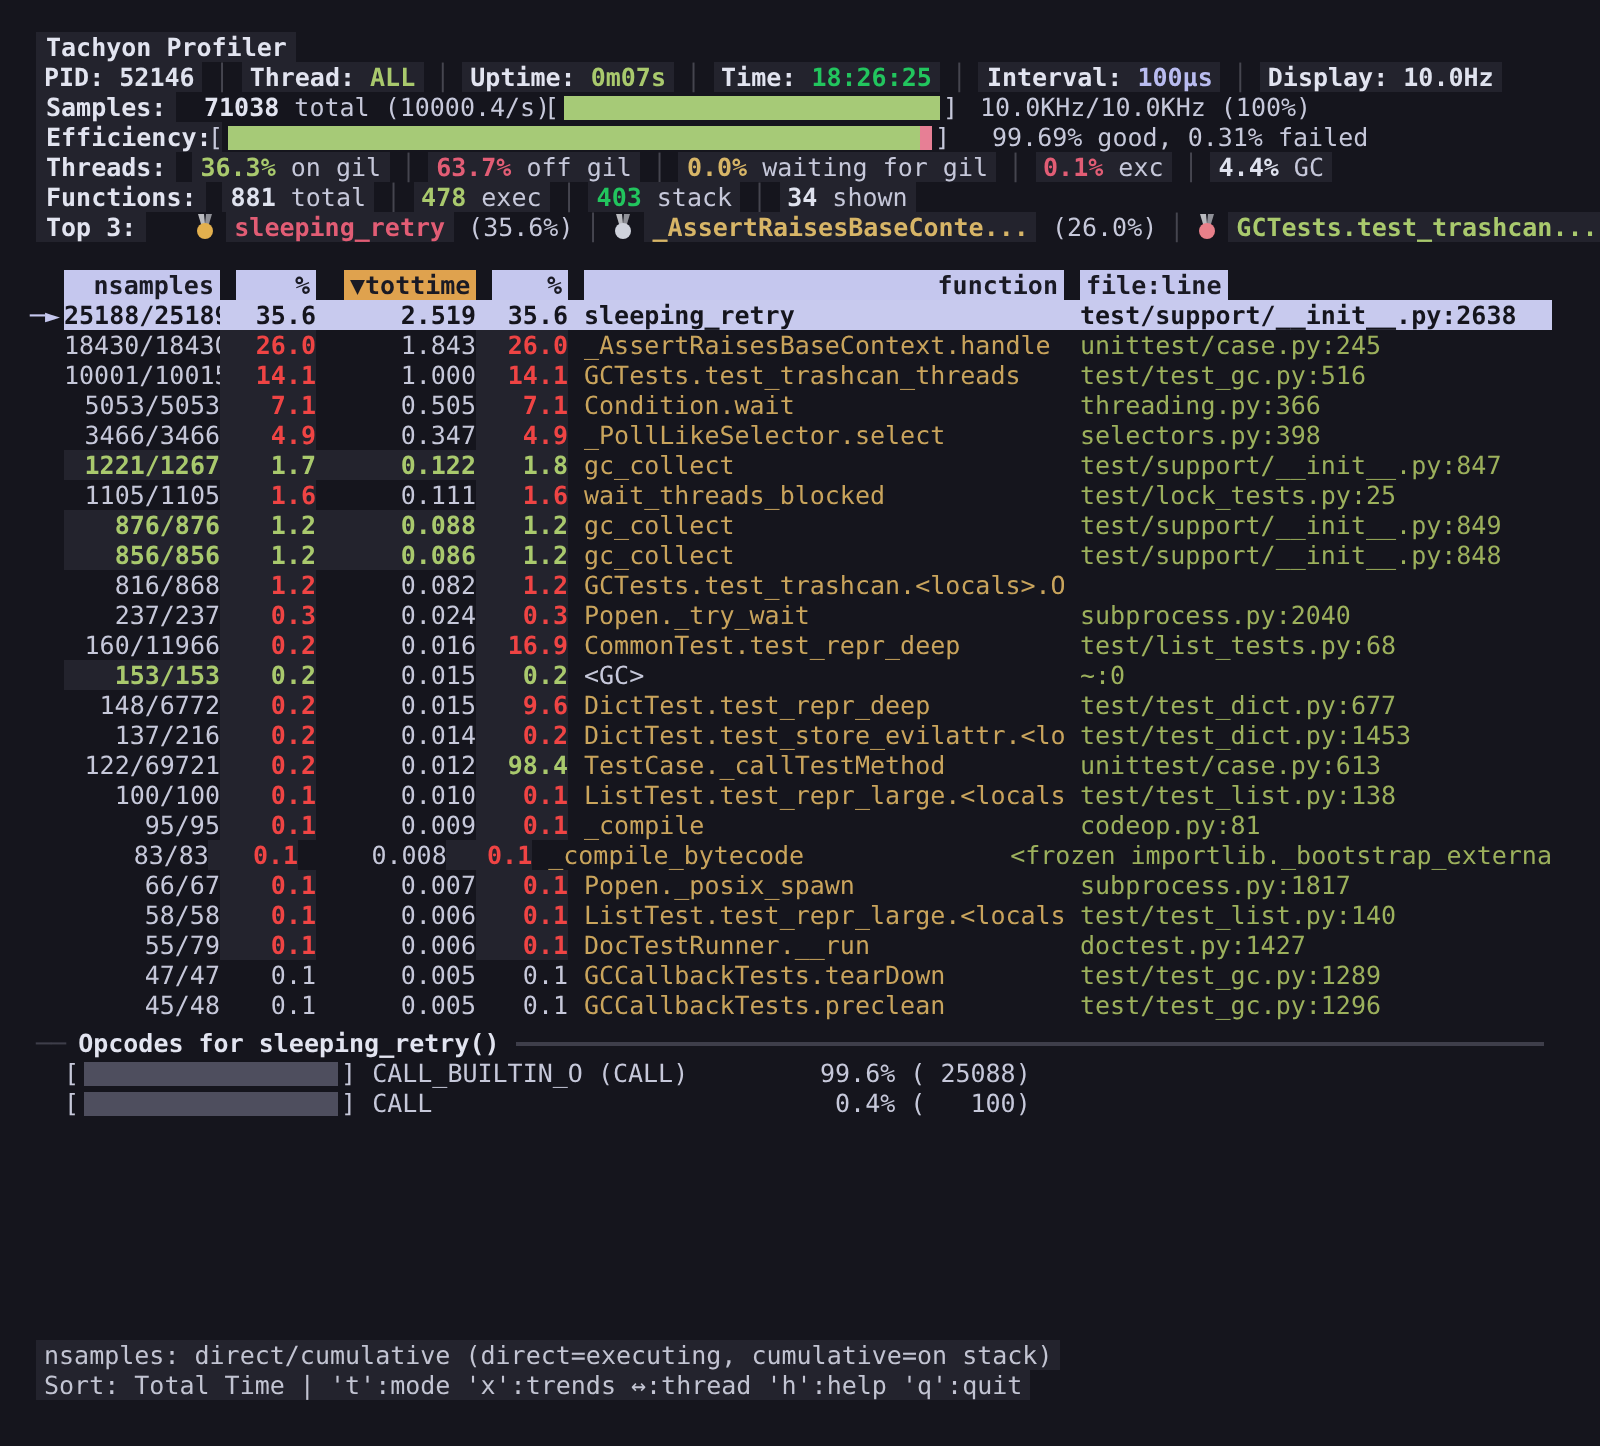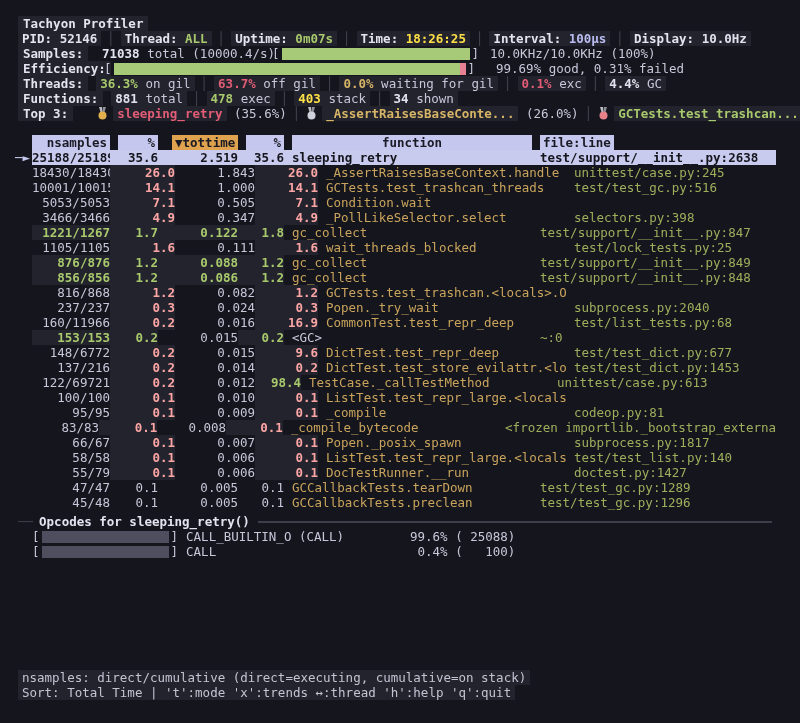--- a/index.html
+++ b/index.html
@@ -13,49 +13,49 @@
   .gap14{height:14px;}
   .bold{font-weight:bold;text-align:right;}
   .white{color:#e2e4f0;}
   .grp{background:#23232d;padding:0 4px;display:inline-block;}
   .chip{background:#23232d;padding:0 5px;display:inline-block;}
   .sep{color:#45454f;margin:0 6px;}
   .abs{position:absolute;top:0;}
   
   .c-green{color:#a9c96d;font-weight:bold;}
   .c-red{color:#e25d75;font-weight:bold;}
-  .c-orange{color:#fde047;font-weight:bold;}
+  .c-orange{color:#22c55e;font-weight:bold;}
   .c-yellow{color:#d7b567;font-weight:bold;}
   .c-white{color:#dfe2ee;font-weight:bold;}
   .c-lavender{color:#b9bcf0;font-weight:bold;}
   
   .c-w{color:#c6c8da;}
   .c-g{color:#a9c96d;font-weight:bold;}
-  .c-r{color:#fca5a5;font-weight:bold;padding-left:17px;}
+  .c-r{color:#ef4444;font-weight:bold;}
   .c-y{color:#c9a45c;}
   .c-file{color:#9cb05c;}
   .chipped{background:#23232d;}
   
   .bar-wrap{position:absolute;top:0;height:15px;display:flex;align-items:center;}
   .bracket{color:#c6c8da;}
   .track{height:12px;background:#2a2a34;margin:0 2px;display:flex;overflow:hidden;}
   .fill-green{height:100%;background:#a6ca77;}
   .fill-pink{height:100%;background:#e77f95;width:6px;}
   .eff-green{flex:1;background:#a6ca77;height:100%;}
   
   .thead,.row{display:flex;height:15px;margin-left:14px;width:744px;position:relative;align-items:center;}
   .cell{display:block;white-space:pre;overflow:hidden;height:15px;}
   .cn{width:78px;text-align:right;}
   .cp1{width:48px;text-align:right;}
   .ct{width:80px;text-align:right;}
   .cp2{width:46px;text-align:right;}
   .cf{width:240px;margin-left:8px;}
   .cfile{flex:1;margin-left:8px;overflow:visible;}
   .hchip{background:#c5c7ee;color:#1a1a24;font-weight:bold;display:block;text-align:right;padding:0 3px;}
-  .hchip.left{text-align:center;}
+  .hchip.left{text-align:right;}
   .hchip.inline{display:inline-block;}
   .hchip.sorted{background:#dfa24e;margin-left:14px;}
   .row.selected{background:#c8caee;}
   .row.selected .cell{color:#15151d !important;background:transparent !important;font-weight:bold;}
   .arrow{position:absolute;left:-17px;top:0;color:#c5c7ee;font-weight:bold;}
   
   .op-title{display:flex;align-items:center;height:15px;margin-top:4px;}
   .op-dash{color:#3e3e4a;font-weight:bold;}
   .op-name{font-weight:bold;color:#e2e4f0;margin:0 8px 0 6px;}
   .op-rule{flex:1;height:2px;background:#3e3e4a;margin-right:28px;}
@@ -169,20 +169,21 @@
     <span class="cell cp2 c-r chipped">14.1</span>
     <span class="cell cf c-y">GCTests.test_trashcan_threads</span>
     <span class="cell cfile c-file">test/test_gc.py:516</span>
   </div>
         <div class="row">
     <span class="cell cn c-w">5053/5053</span>
     <span class="cell cp1 c-r chipped">7.1</span>
     <span class="cell ct c-w">0.505</span>
     <span class="cell cp2 c-r chipped">7.1</span>
     <span class="cell cf c-y">Condition.wait</span>
+    <span class="cell cfile c-file">threading.py:366</span>
   </div>
         <div class="row">
     <span class="cell cn c-w">3466/3466</span>
     <span class="cell cp1 c-r chipped">4.9</span>
     <span class="cell ct c-w">0.347</span>
     <span class="cell cp2 c-r chipped">4.9</span>
     <span class="cell cf c-y">_PollLikeSelector.select</span>
     <span class="cell cfile c-file">selectors.py:398</span>
   </div>
         <div class="row">
@@ -271,20 +272,21 @@
     <span class="cell cp2 c-g chipped">98.4</span>
     <span class="cell cf c-y">TestCase._callTestMethod</span>
     <span class="cell cfile c-file">unittest/case.py:613</span>
   </div>
         <div class="row">
     <span class="cell cn c-w">100/100</span>
     <span class="cell cp1 c-r chipped">0.1</span>
     <span class="cell ct c-w">0.010</span>
     <span class="cell cp2 c-r chipped">0.1</span>
     <span class="cell cf c-y">ListTest.test_repr_large.&lt;locals&gt;.c...</span>
+    <span class="cell cfile c-file">test/test_list.py:138</span>
   </div>
         <div class="row">
     <span class="cell cn c-w">95/95</span>
     <span class="cell cp1 c-r chipped">0.1</span>
     <span class="cell ct c-w">0.009</span>
     <span class="cell cp2 c-r chipped">0.1</span>
     <span class="cell cf c-y">_compile</span>
     <span class="cell cfile c-file">codeop.py:81</span>
   </div>
         <div class="row">

